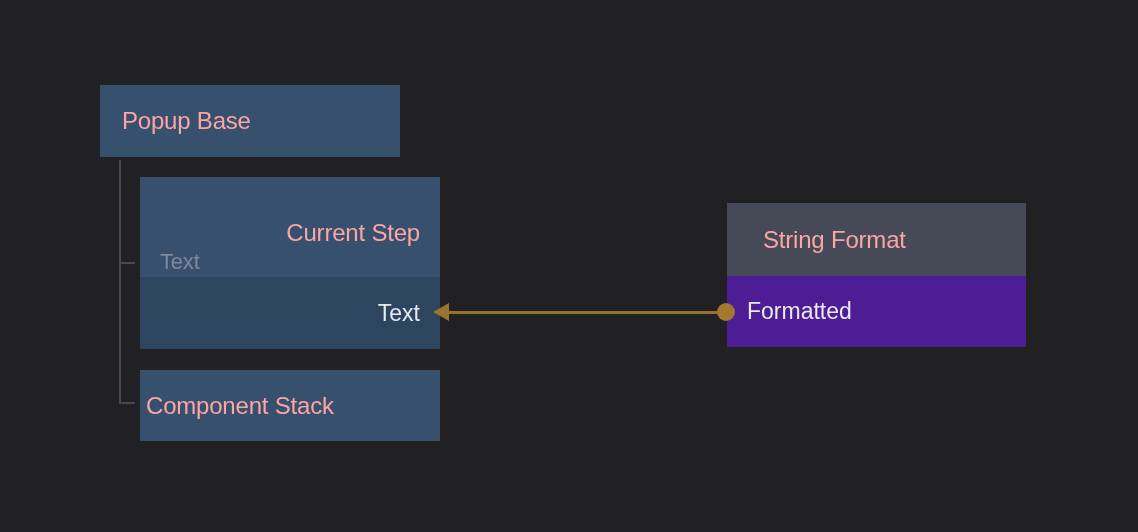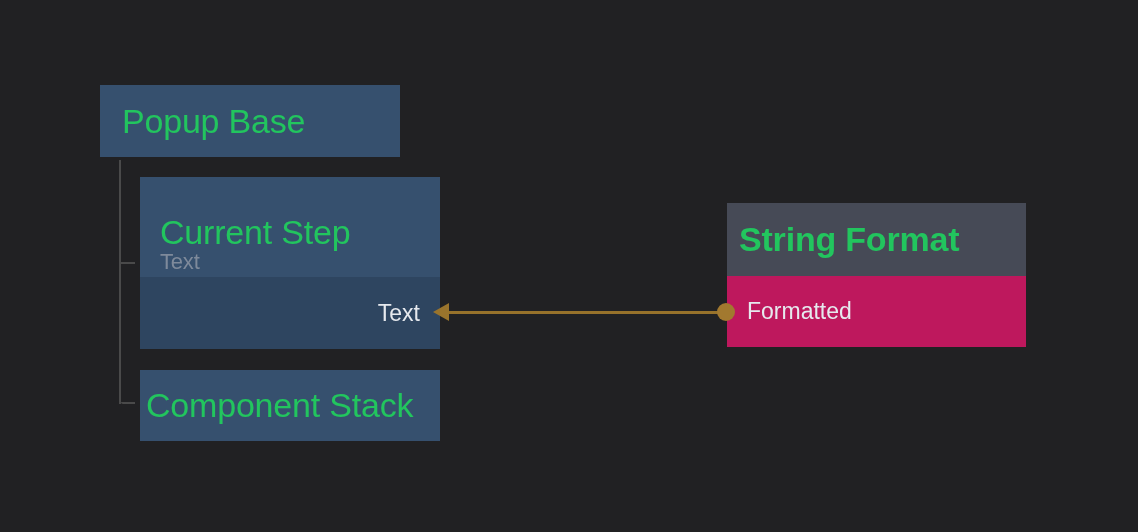--- a/index.html
+++ b/index.html
@@ -13,24 +13,25 @@
     background: #212123;
     overflow: hidden;
   }
 
   .node {
     position: absolute;
     cursor: default;
   }
 
   .node-title {
-    color: #22c55e;
-    font-size: 34px;
+    color: #fca5a5;
+    font-size: 24px;
     letter-spacing: -0.2px;
     white-space: nowrap;
+    text-align: right;
   }
 
   .node-subtitle {
     color: #7e8a9b;
     font-size: 22px;
     letter-spacing: -0.2px;
     white-space: nowrap;
   }
 
   #node-popup-base {
@@ -74,26 +75,25 @@
   
   #node-string-format {
     left: 727px; top: 203px;
     width: 299px; height: 144px;
   }
   #node-string-format .header {
     height: 73px;
     background: #464a56;
     display: flex;
     align-items: center;
-    padding-left: 12px;
-    font-weight: bold;
+    padding-left: 36px;
   }
   #node-string-format .port-row {
     height: 71px;
-    background: #be185d;
+    background: #4c1d95;
     display: flex;
     align-items: center;
     padding-left: 20px;
     text-align: right;
   }
 
   .port-label {
     color: #e6e9ee;
     font-size: 23px;
     white-space: nowrap;

